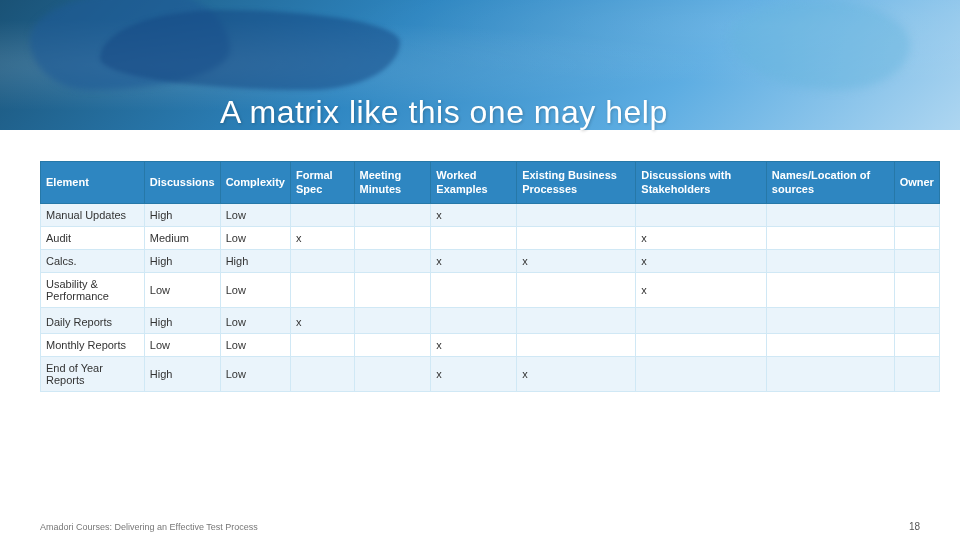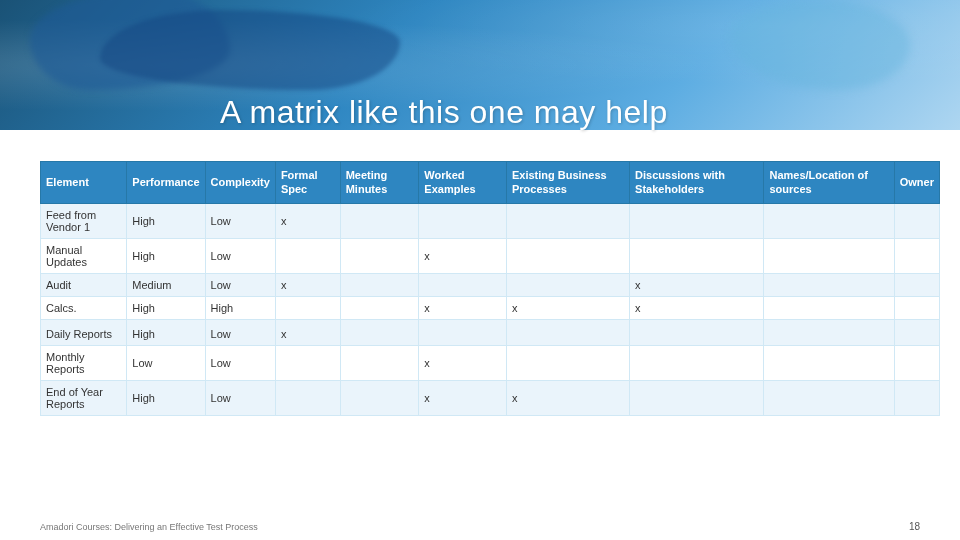--- a/index.html
+++ b/index.html
@@ -147,44 +147,32 @@
   <div class="splash3"></div>
 </div>
 
 <h1 class="title">A matrix like this one may help</h1>
 
 <div class="content">
   <table class="matrix-table">
     <thead>
       <tr>
         <th>Element</th>
-        <th>Performance</th>
+        <th>Discussions</th>
         <th>Complexity</th>
         <th>Formal Spec</th>
         <th>Meeting Minutes</th>
         <th>Worked Examples</th>
         <th>Existing Business Processes</th>
         <th>Discussions with Stakeholders</th>
         <th>Names/Location of sources</th>
         <th>Owner</th>
       </tr>
     </thead>
     <tbody id="table-body">
-    <tr>
-          <td>Feed from Vendor 1</td>
-          <td>High</td>
-          <td>Low</td>
-          <td>x</td>
-          <td></td>
-          <td></td>
-          <td></td>
-          <td></td>
-          <td></td>
-          <td></td>
-        </tr>
         <tr>
           <td>Manual Updates</td>
           <td>High</td>
           <td>Low</td>
           <td></td>
           <td></td>
           <td>x</td>
           <td></td>
           <td></td>
           <td></td>
@@ -203,20 +191,32 @@
           <td></td>
         </tr>
         <tr>
           <td>Calcs.</td>
           <td>High</td>
           <td>High</td>
           <td></td>
           <td></td>
           <td>x</td>
           <td>x</td>
+          <td>x</td>
+          <td></td>
+          <td></td>
+        </tr>
+        <tr>
+          <td>Usability &amp; Performance</td>
+          <td>Low</td>
+          <td>Low</td>
+          <td></td>
+          <td></td>
+          <td></td>
+          <td></td>
           <td>x</td>
           <td></td>
           <td></td>
         </tr>
         <tr class="group-sep">
           <td>Daily Reports</td>
           <td>High</td>
           <td>Low</td>
           <td>x</td>
           <td></td>

